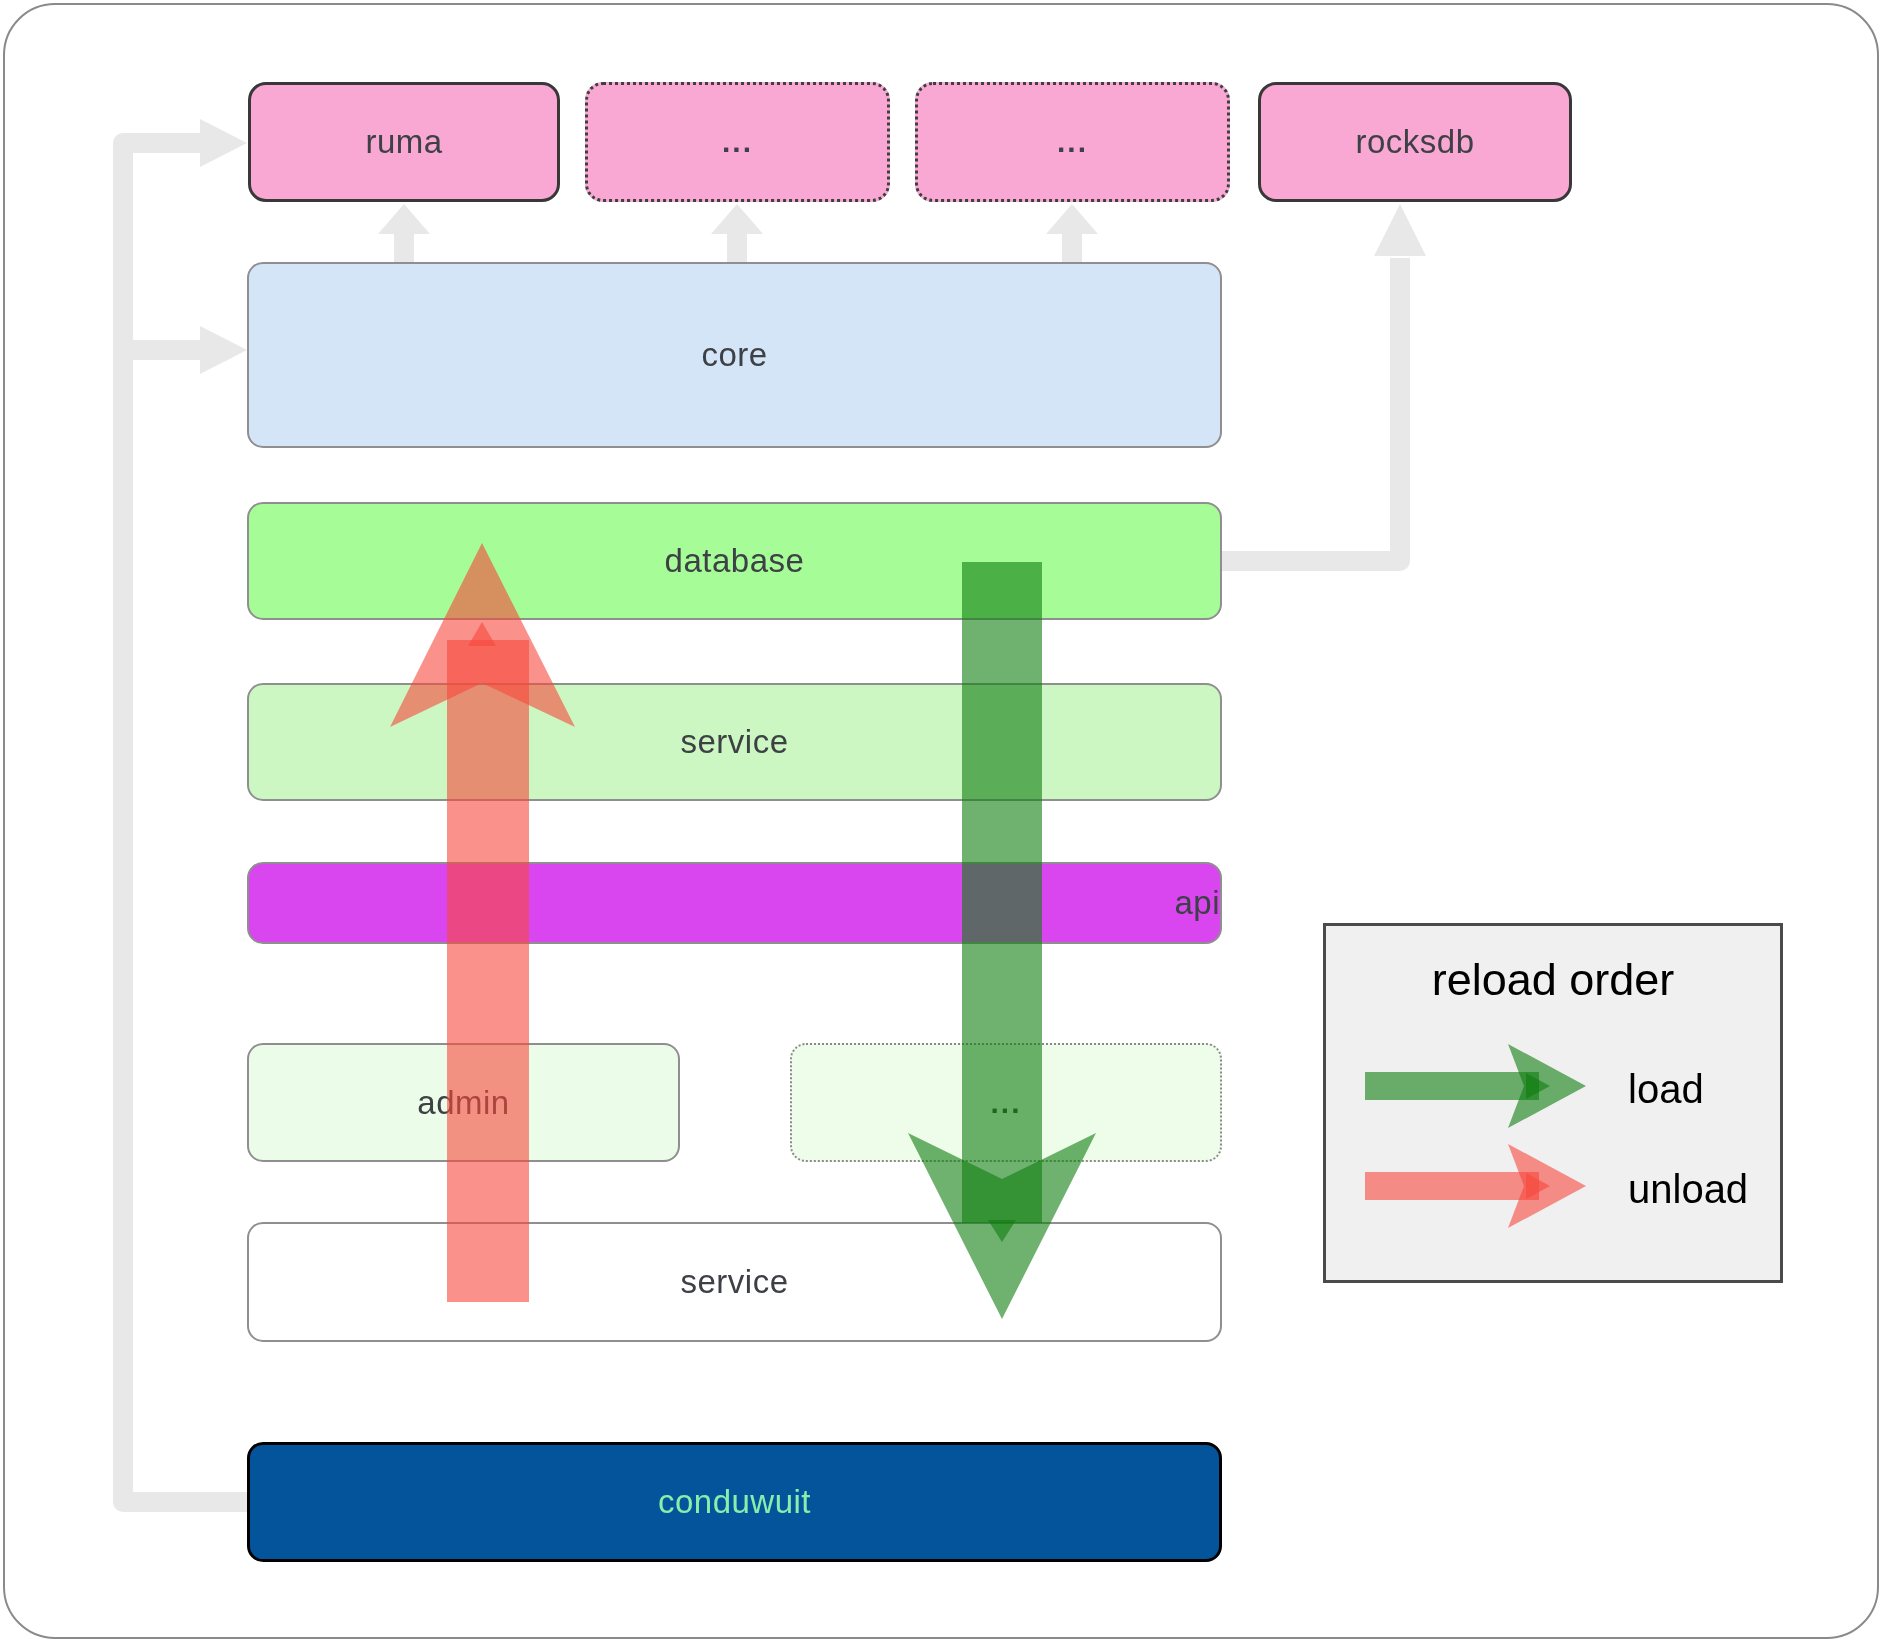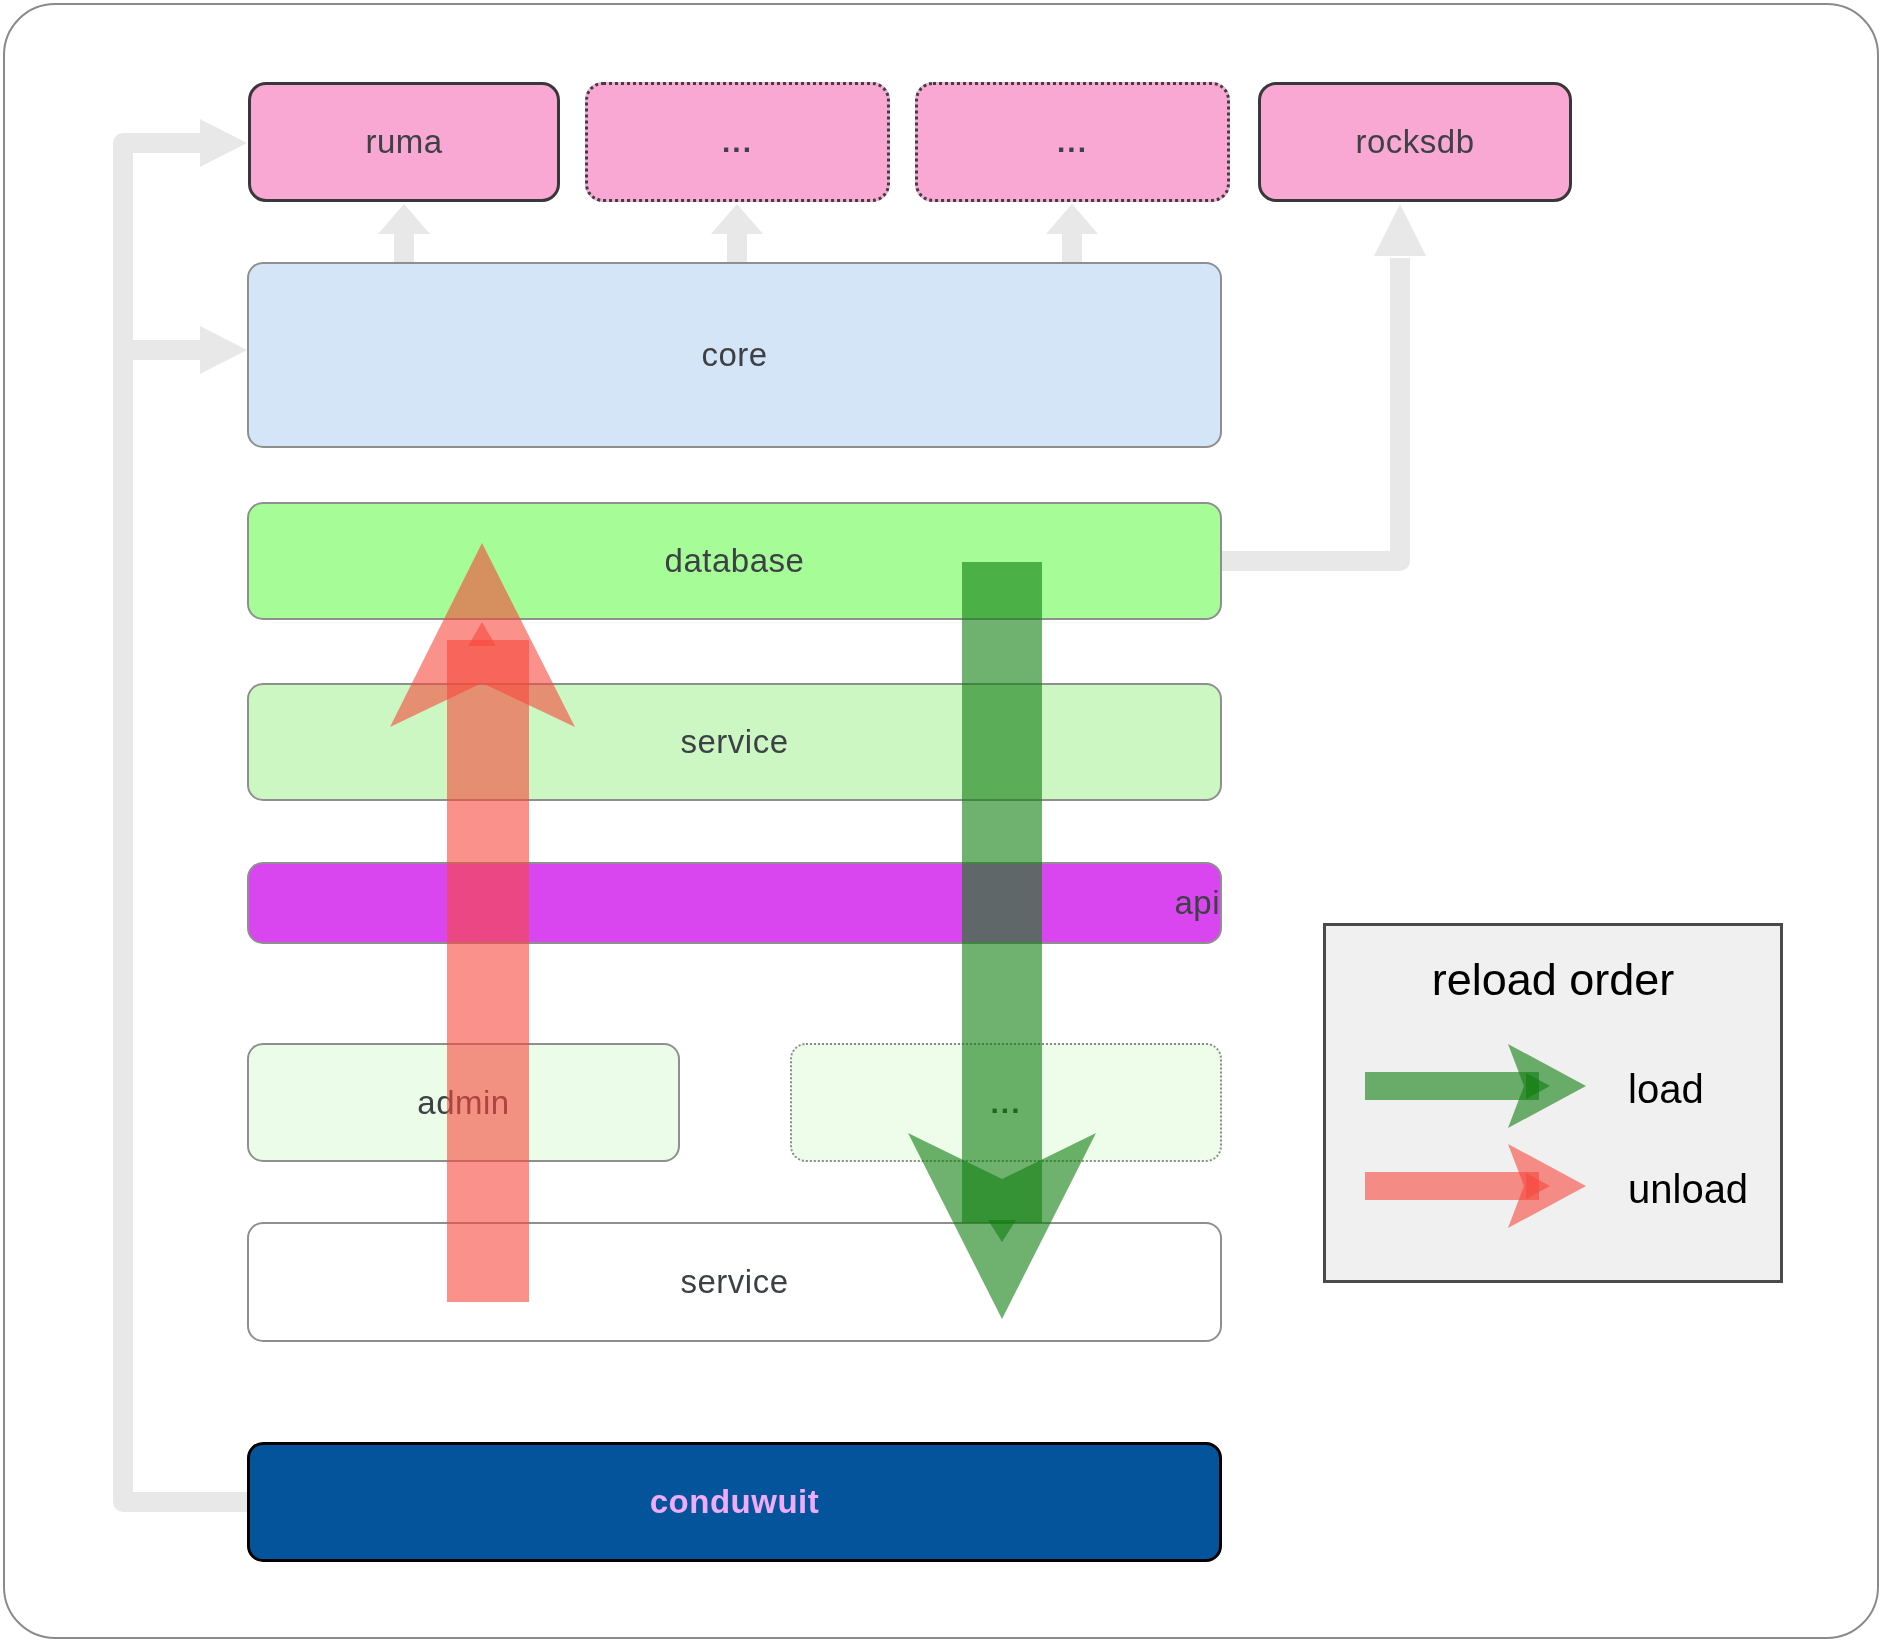--- a/index.html
+++ b/index.html
@@ -55,21 +55,21 @@
   .layer { border-radius: 16px; border: 2.5px solid #8f8f8f; }
   #box-core      { left: 247px; top: 262px;  width: 975px; height: 186px; background: #d4e5f7; }
   #box-database  { left: 247px; top: 502px;  width: 975px; height: 118px; background: #a6fc97; text-align: center; }
   #box-service   { left: 247px; top: 683px;  width: 975px; height: 118px; background: #cdf7c2; }
   #box-api       { left: 247px; top: 862px;  width: 975px; height: 82px; background: #d946ef; justify-content: flex-end; }
   #box-admin     { left: 247px; top: 1043px; width: 433px; height: 119px; background: #ebfce8; }
   #box-dots3     { left: 790px; top: 1043px; width: 432px; height: 119px; background: #eefdea;
                    border-style: dotted; border-color: #8a8a8a; }
   #box-router    { left: 247px; top: 1222px; width: 975px; height: 120px; background: #ffffff; }
   #box-conduwuit { left: 247px; top: 1442px; width: 975px; height: 120px; background: #04549c;
-                   border: 3px solid #000000; color: #f0abfc; font-weight: 700; }
+                   border: 3px solid #000000; color: #86efac; font-weight: 400; }
 
   .dots-label { font-weight: 700; font-size: 30px; letter-spacing: 2px; }
 
   
   #legend {
     position: absolute;
     left: 1323px; top: 923px;
     width: 460px; height: 360px;
     background: #f0f0f0;
     border: 3px solid #4a4a4a;

